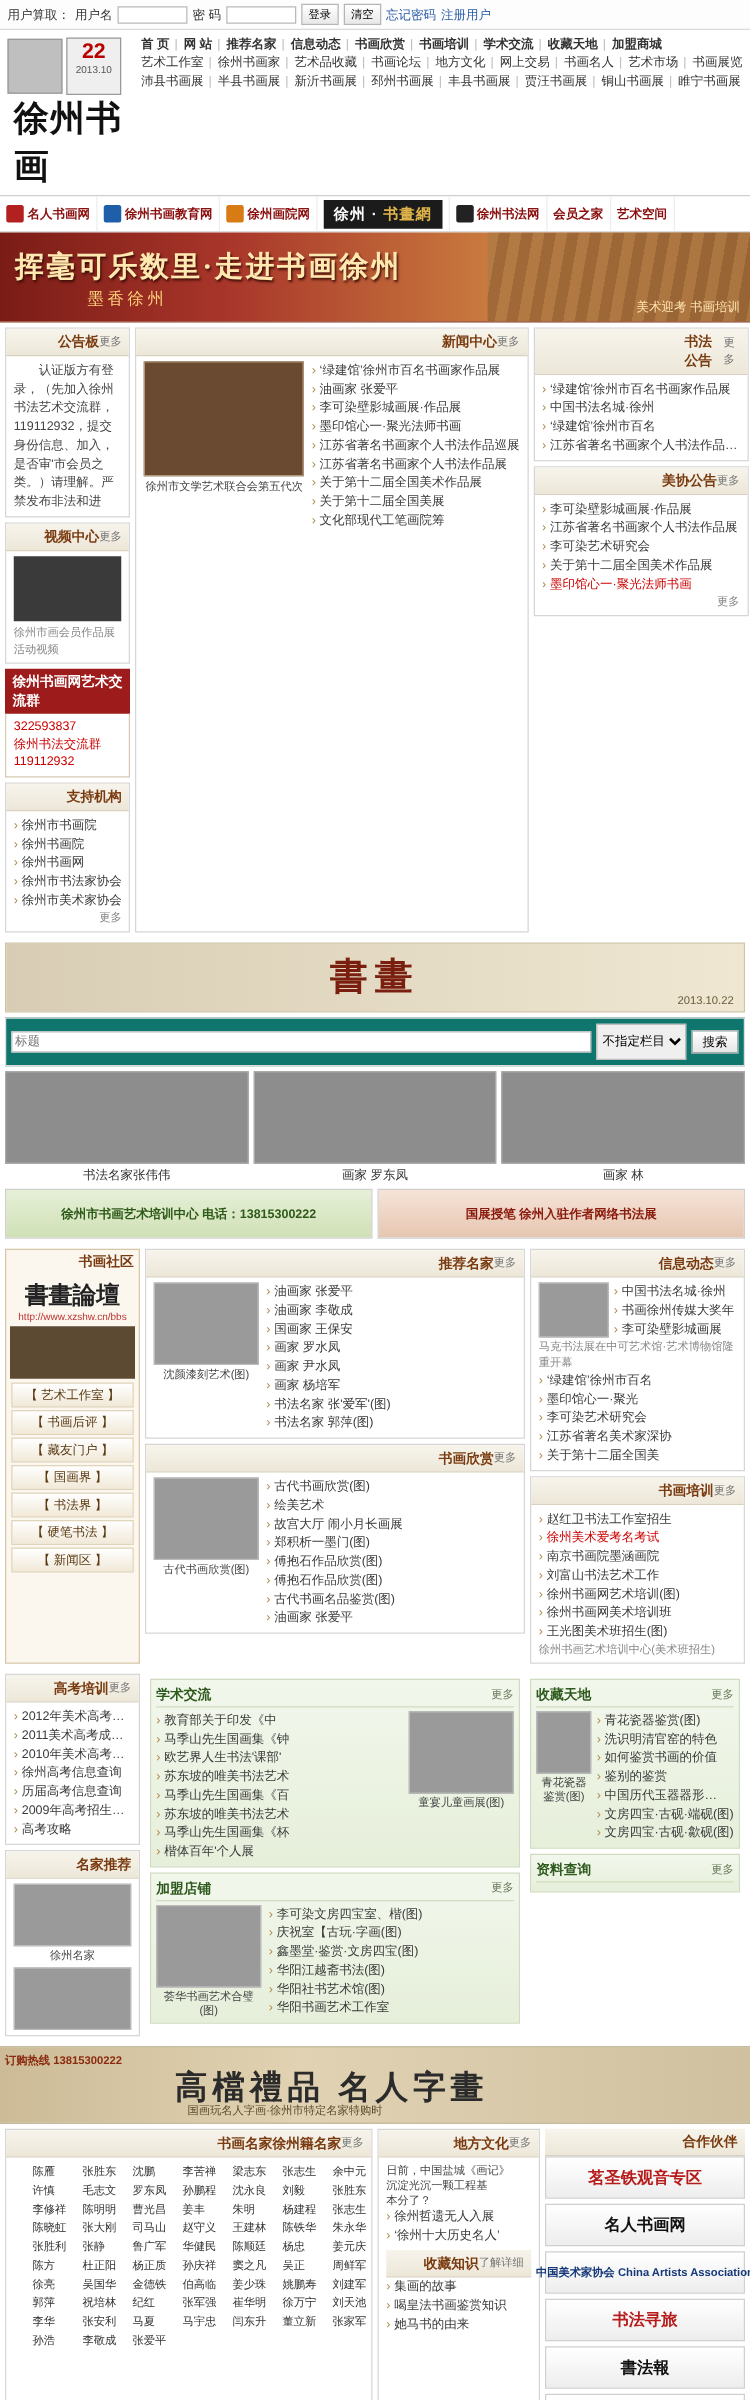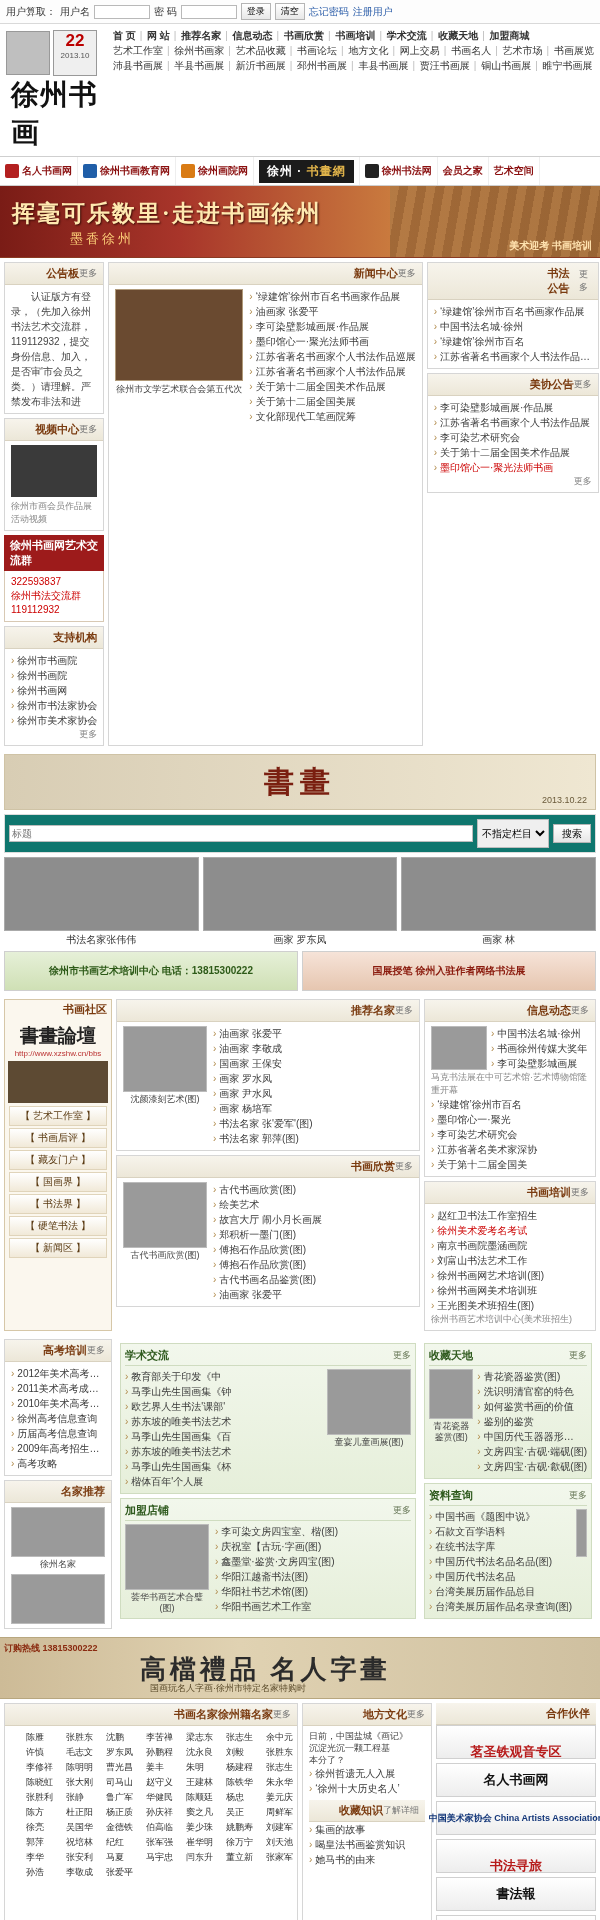--- a/index.html
+++ b/index.html
@@ -83,21 +83,21 @@
     position:absolute; left:12px; top:12px; color:#ffe9b0;
     font-family:"Liberation Serif","DejaVu Serif",serif;
     font-size:23px; font-weight:bold; text-shadow:1px 1px 2px #3a0c06;
     letter-spacing:2px;
   }
   .hero .hero-sub {
     position:absolute; left:70px; top:44px; color:#ffd27a; font-size:13px;
     letter-spacing:3px; font-family:Liberation Mono, monospace;
   }
   .hero .hero-right {
-    position:absolute; right:8px; bottom:4px; color:#ffe3b0; font-size:10px;font-weight:bold;
+    position:absolute; right:8px; bottom:4px; color:#ffe3b0; font-size:10px;
   }
   .hero-figs{position:absolute;right:0;top:0;width:210px;height:72px;
     background:repeating-linear-gradient(100deg,#b07a45 0 9px,#9a6636 9px 18px);opacity:.85;}
 
   
   .row { display:flex; gap:4px; padding:4px; }
   .panel { border:1px solid #d6d6d6; background:#fff; }
   .panel-hd {
     display:flex; align-items:center; justify-content:flex-end;
     background:linear-gradient(#f7f4ec,#ece7d8); border-bottom:1px solid #d9d2c0;
@@ -205,21 +205,21 @@
 
   .sponsor{width:160px;}
   .sponsor .sp{
     height:34px;margin-bottom:4px;border:1px solid #d0d0d0;position:relative;
     background:linear-gradient(#fff,#ededed);
   }
   .sponsor .sp .spt{
     position:absolute;left:50%;top:50%;transform:translate(-50%,-50%);
     font-size:13px;font-weight:bold;white-space:nowrap;
   }
-  .sp.r .spt{color:#b71c1c;margin-top:10px;} .sp.k .spt{color:#111;} .sp.b .spt{color:#15387a;}
+  .sp.r .spt{color:#b71c1c;} .sp.k .spt{color:#111;} .sp.b .spt{color:#15387a;}
   .order-strip{
     margin:4px 0 0;height:62px;position:relative;overflow:hidden;
     background:linear-gradient(90deg,#cdbb97,#e0d2b2 40%,#cfc0a0);
     border-top:1px solid #b8a77f;border-bottom:1px solid #b8a77f;
   }
   .order-strip .ot{
     position:absolute;left:140px;top:14px;font-family:"Liberation Serif",serif;
     font-size:26px;font-weight:bold;color:#2b2b2b;letter-spacing:4px;
   }
   .order-strip .os{position:absolute;left:150px;top:44px;font-size:9px;color:#5a4a2a;}
@@ -681,34 +681,20 @@
             <li>文房四宝·古砚·端砚(图)</li>
             <li>文房四宝·古砚·歙砚(图)</li>
           </ul>
         </div>
       </div>
       <div class="green-sec" style="margin:4px 4px 4px 0">
         <div class="green-hd">
           <span>资料查询</span>
           <span class="more">更多</span>
         </div>
-        <div style="display:flex;gap:4px">
-          <ul class="lnk" style="flex:1">
-            <li>中国书画《题图中说》</li>
-            <li>石款文百学语料</li>
-            <li>在统书法字库</li>
-            <li>中国历代书法名品名品(图)</li>
-            <li>中国历代书法名品</li>
-            <li>台湾美展历届作品总目</li>
-            <li>台湾美展历届作品名录查询(图)</li>
-          </ul>
-          <div class="thumb" style="width:56px">
-            <div class="im" style="height:48px"></div>
-          </div>
-        </div>
       </div>
     </div>
   </div>
 
   <div class="order-strip">
     <div class="ol">订购热线 13815300222</div>
     <div class="ot">高檔禮品 名人字畫</div>
     <div class="os">国画玩名人字画·徐州市特定名家特购时</div>
   </div>
 

